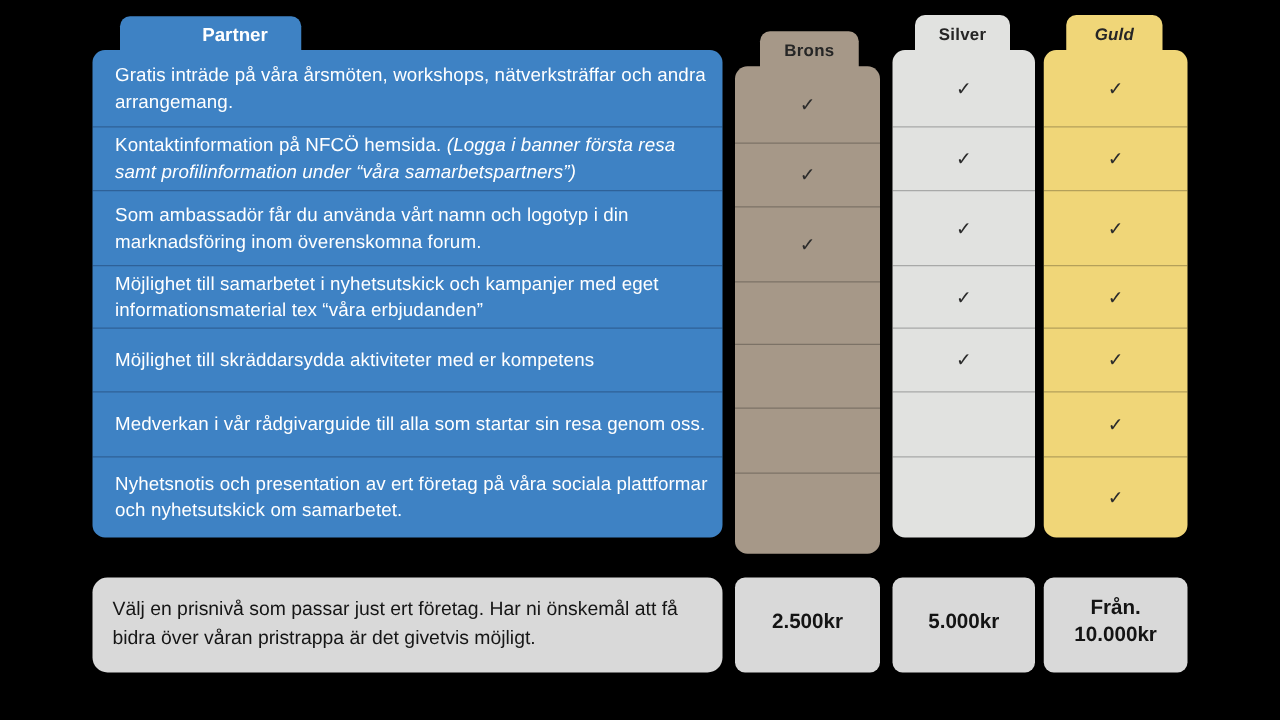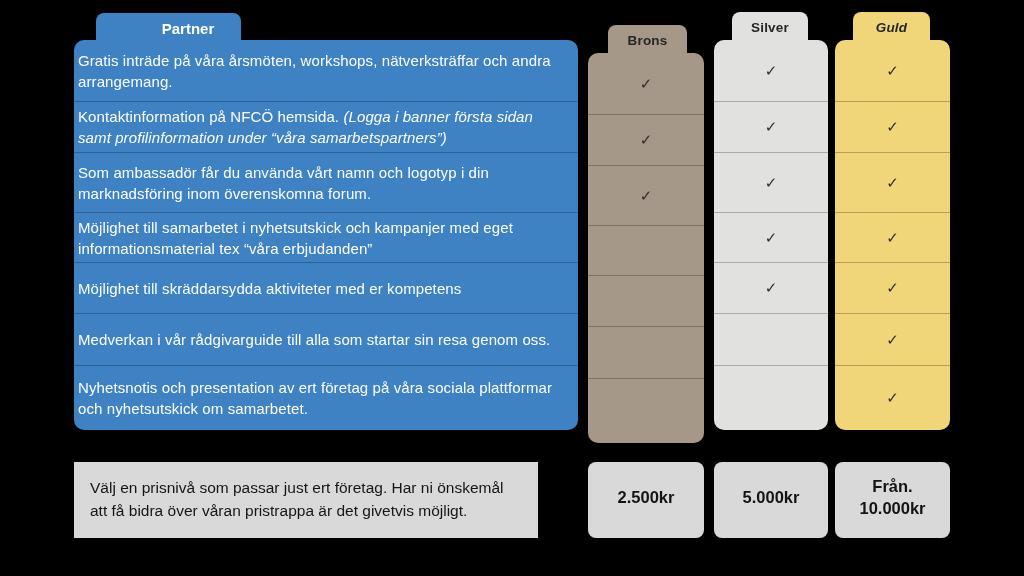--- a/index.html
+++ b/index.html
@@ -26,21 +26,21 @@
   .benefits-panel {
     left: 74px; top: 40px; width: 504px; height: 390px;
     background: #3e82c4;
     border-radius: 10px;
     color: #ffffff;
     display: flex; flex-direction: column;
     overflow: hidden;
   }
   .benefit-row {
     display: flex; align-items: center;
-    padding: 0 12px 0 4px;
+    padding: 0 12px 0 18px;
     box-sizing: border-box;
   }
   .benefit-row + .benefit-row { border-top: 1px solid rgba(0,0,20,0.25); }
   .benefit-text { margin: 0; font-size: 15px; line-height: 21px; letter-spacing: 0.1px; }
   .it { font-style: italic; }
 
   
   .r1 { height: 61px; } .r2 { height: 51px; } .r3 { height: 60px; }
   .r4 { height: 50px; } .r5 { height: 51px; } .r6 { height: 52px; }
   .r7 { height: 65px; }
@@ -73,22 +73,22 @@
   .tab-brons  { left: 608px; width: 79px; }
   .tab-silver { left: 732px; width: 76px; }
   .tab-guld   { left: 853px; width: 77px; font-style: italic; }
 
   .col-brons  { left: 588px; width: 116px; }
   .col-silver { left: 714px; width: 114px; }
   .col-guld   { left: 835px; width: 115px; }
 
   
   .footer-note {
-    left: 74px; top: 462px; width: 464px; height: 76px;
-    background: #d9d9d9; border-radius: 0;
+    left: 74px; top: 462px; width: 504px; height: 76px;
+    background: #d9d9d9; border-radius: 12px;
     display: flex; align-items: center;
     box-sizing: border-box; padding: 0 30px 2px 16px;
     color: #161616;
   }
   .footer-note p { margin: 0; font-size: 15.5px; line-height: 23px; }
 
   .price-box {
     top: 462px; height: 76px;
     background: #d9d9d9; border-radius: 8px;
     display: flex; flex-direction: column; align-items: center; justify-content: center;
@@ -104,21 +104,21 @@
 
 <div class="abs partner-tab">
   <span>Partner</span>
 </div>
 
 <div class="abs benefits-panel">
   <div class="benefit-row r1">
     <p class="benefit-text"><span>Gratis inträde på våra årsmöten, workshops, nätverksträffar och andra arrangemang.</span> <span class="it"></span></p>
   </div>
   <div class="benefit-row r2">
-    <p class="benefit-text"><span>Kontaktinformation på NFCÖ hemsida.</span> <span class="it">(Logga i banner första sidan samt profilinformation under “våra samarbetspartners”)</span></p>
+    <p class="benefit-text"><span>Kontaktinformation på NFCÖ hemsida.</span> <span class="it">(Logga i banner första resa samt profilinformation under “våra samarbetspartners”)</span></p>
   </div>
   <div class="benefit-row r3">
     <p class="benefit-text"><span>Som ambassadör får du använda vårt namn och logotyp i din marknadsföring inom överenskomna forum.</span> <span class="it"></span></p>
   </div>
   <div class="benefit-row r4">
     <p class="benefit-text"><span>Möjlighet till samarbetet i nyhetsutskick och kampanjer med eget informationsmaterial tex “våra erbjudanden”</span> <span class="it"></span></p>
   </div>
   <div class="benefit-row r5">
     <p class="benefit-text"><span>Möjlighet till skräddarsydda aktiviteter med er kompetens</span> <span class="it"></span></p>
   </div>

